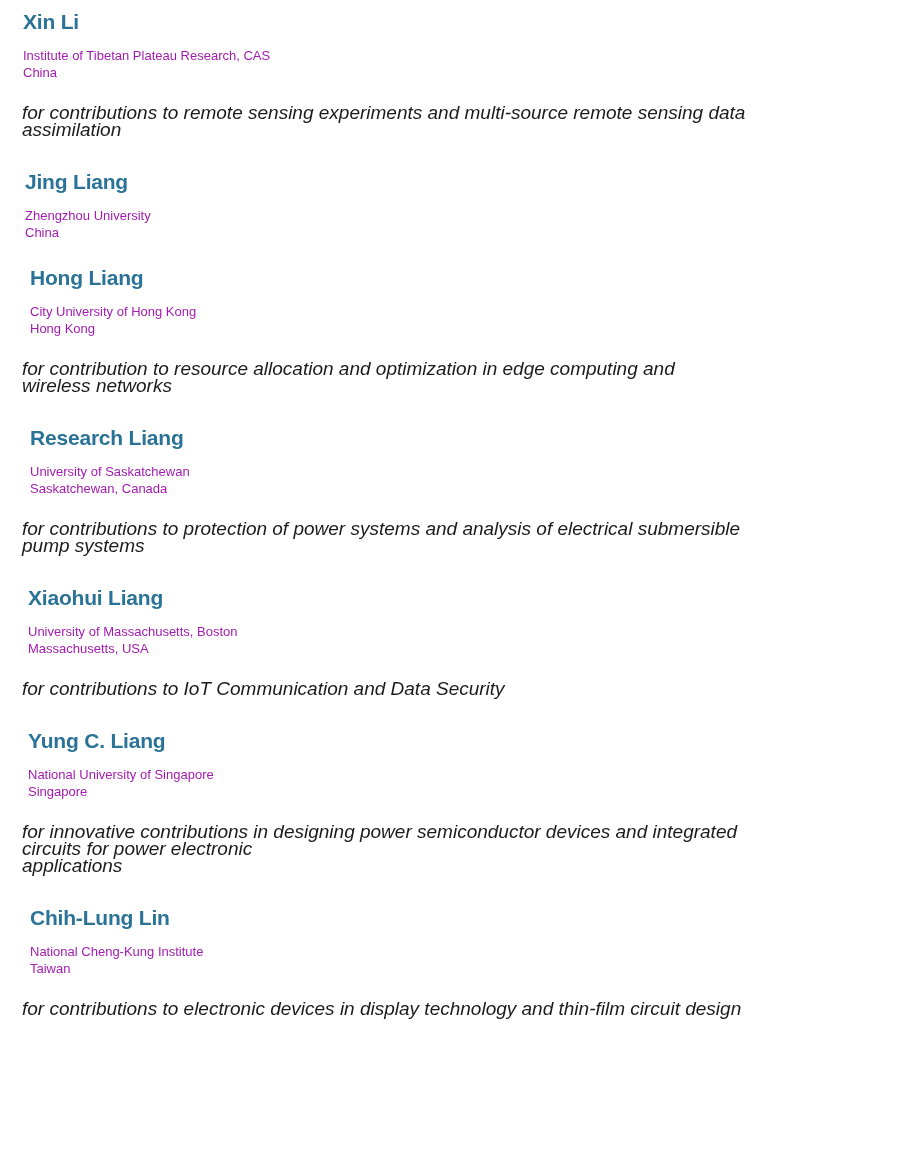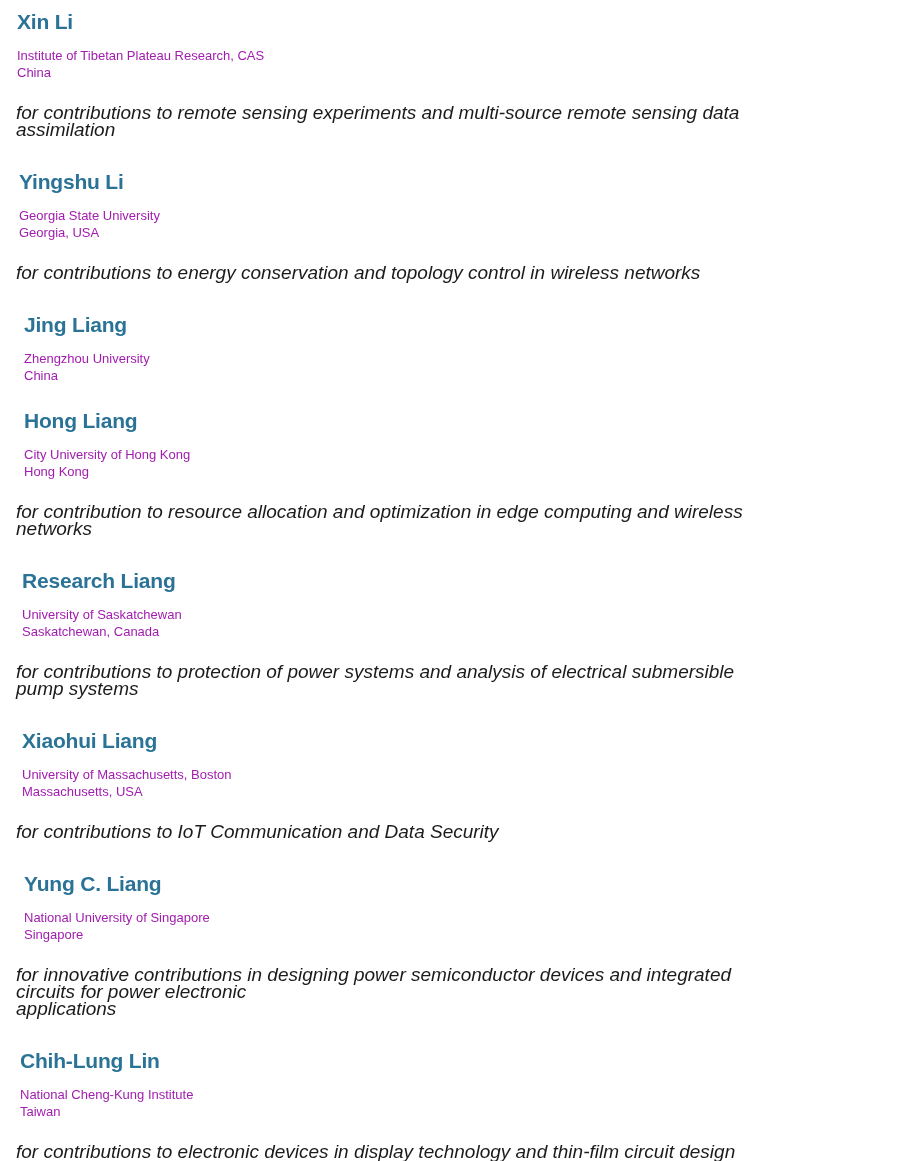--- a/index.html
+++ b/index.html
@@ -8,21 +8,21 @@
     background: #ffffff;
   }
   body {
     width: 918px;
     height: 1161px;
     overflow: hidden;
     font-family: "Liberation Sans", sans-serif;
     color: #1b1b1b;
   }
   .page {
-    padding: 8px 40px 0 16px;
+    padding: 8px 40px 0 22px;
     box-sizing: border-box;
     width: 788px;
   }
   .entry {
     margin: 0;
   }
   .fellow-name {
     font-size: 21px;
     font-weight: bold;
     letter-spacing: -0.2px;
@@ -64,28 +64,20 @@
 
   <section class="entry">
     <h2 class="fellow-name">Xin Li</h2>
     <p class="affil">
       <span class="line">Institute of Tibetan Plateau Research, CAS</span>
       <span class="line">China</span>
     </p>
     <p class="citation">for contributions to remote sensing experiments and multi-source remote sensing data assimilation</p>
   </section>
 
-  <section class="entry">
-    <h2 class="fellow-name">Yingshu Li</h2>
-    <p class="affil">
-      <span class="line">Georgia State University</span>
-      <span class="line">Georgia, USA</span>
-    </p>
-    <p class="citation">for contributions to energy conservation and topology control in wireless networks</p>
-  </section>
 
   <section class="entry">
     <h2 class="fellow-name">Jing Liang</h2>
     <p class="affil">
       <span class="line">Zhengzhou University</span>
       <span class="line">China</span>
     </p>
   </section>
 
   <section class="entry">

